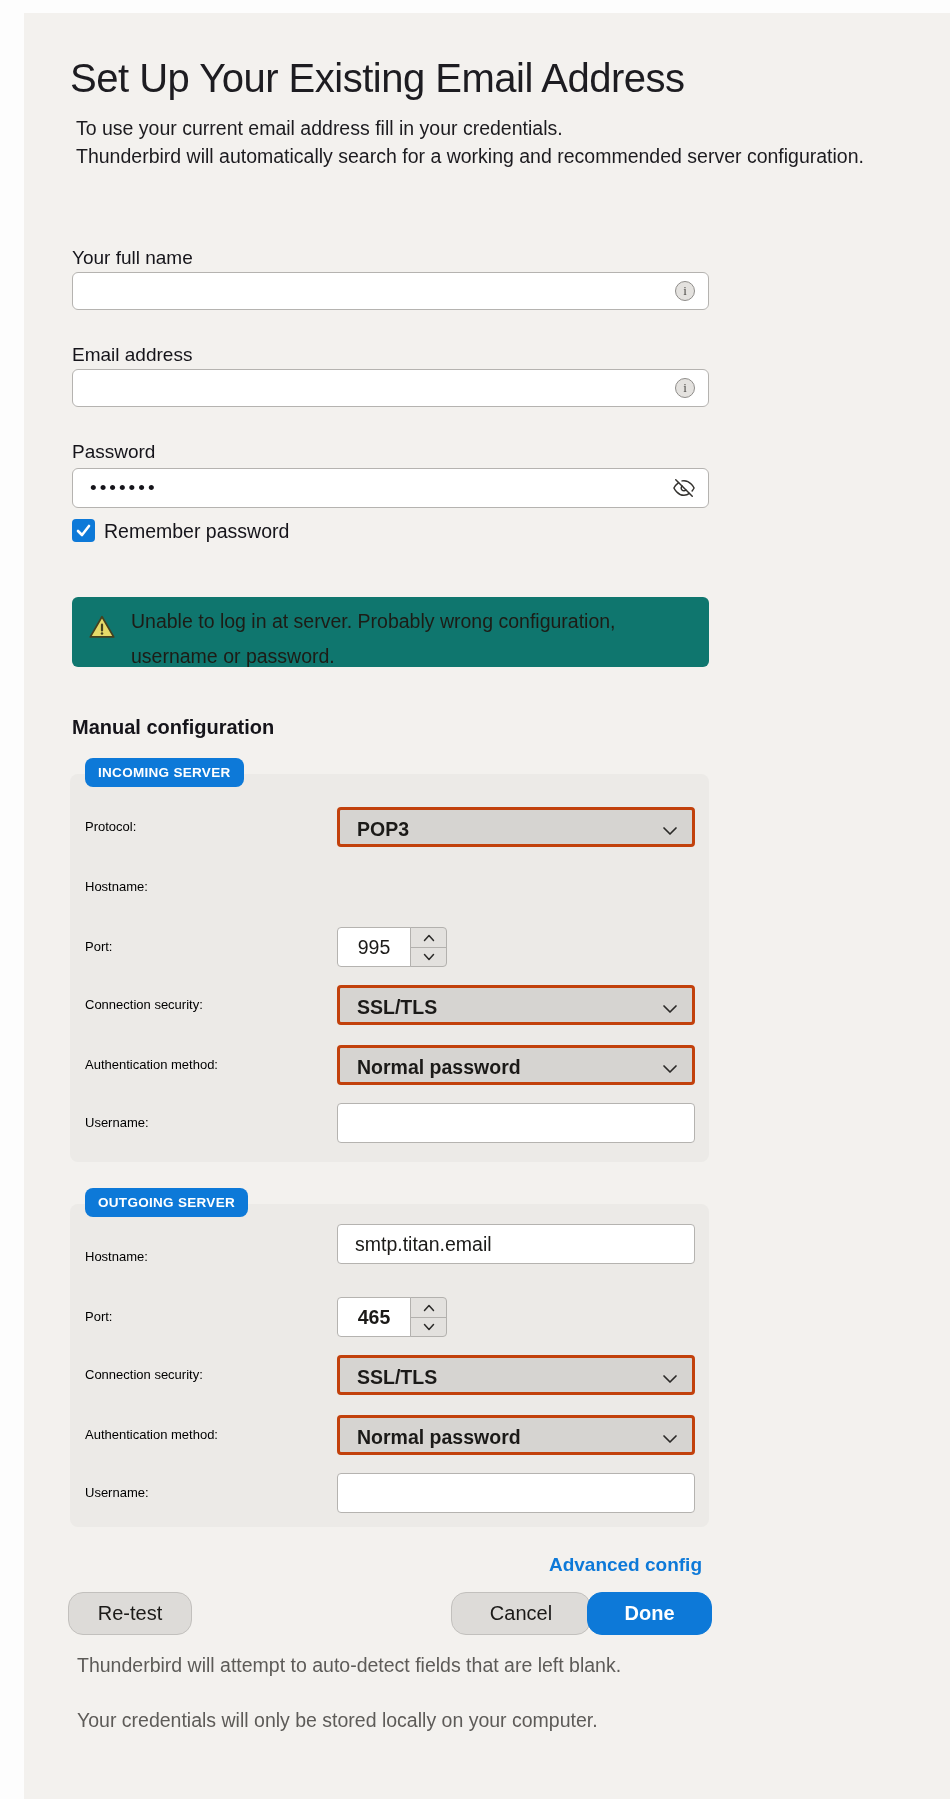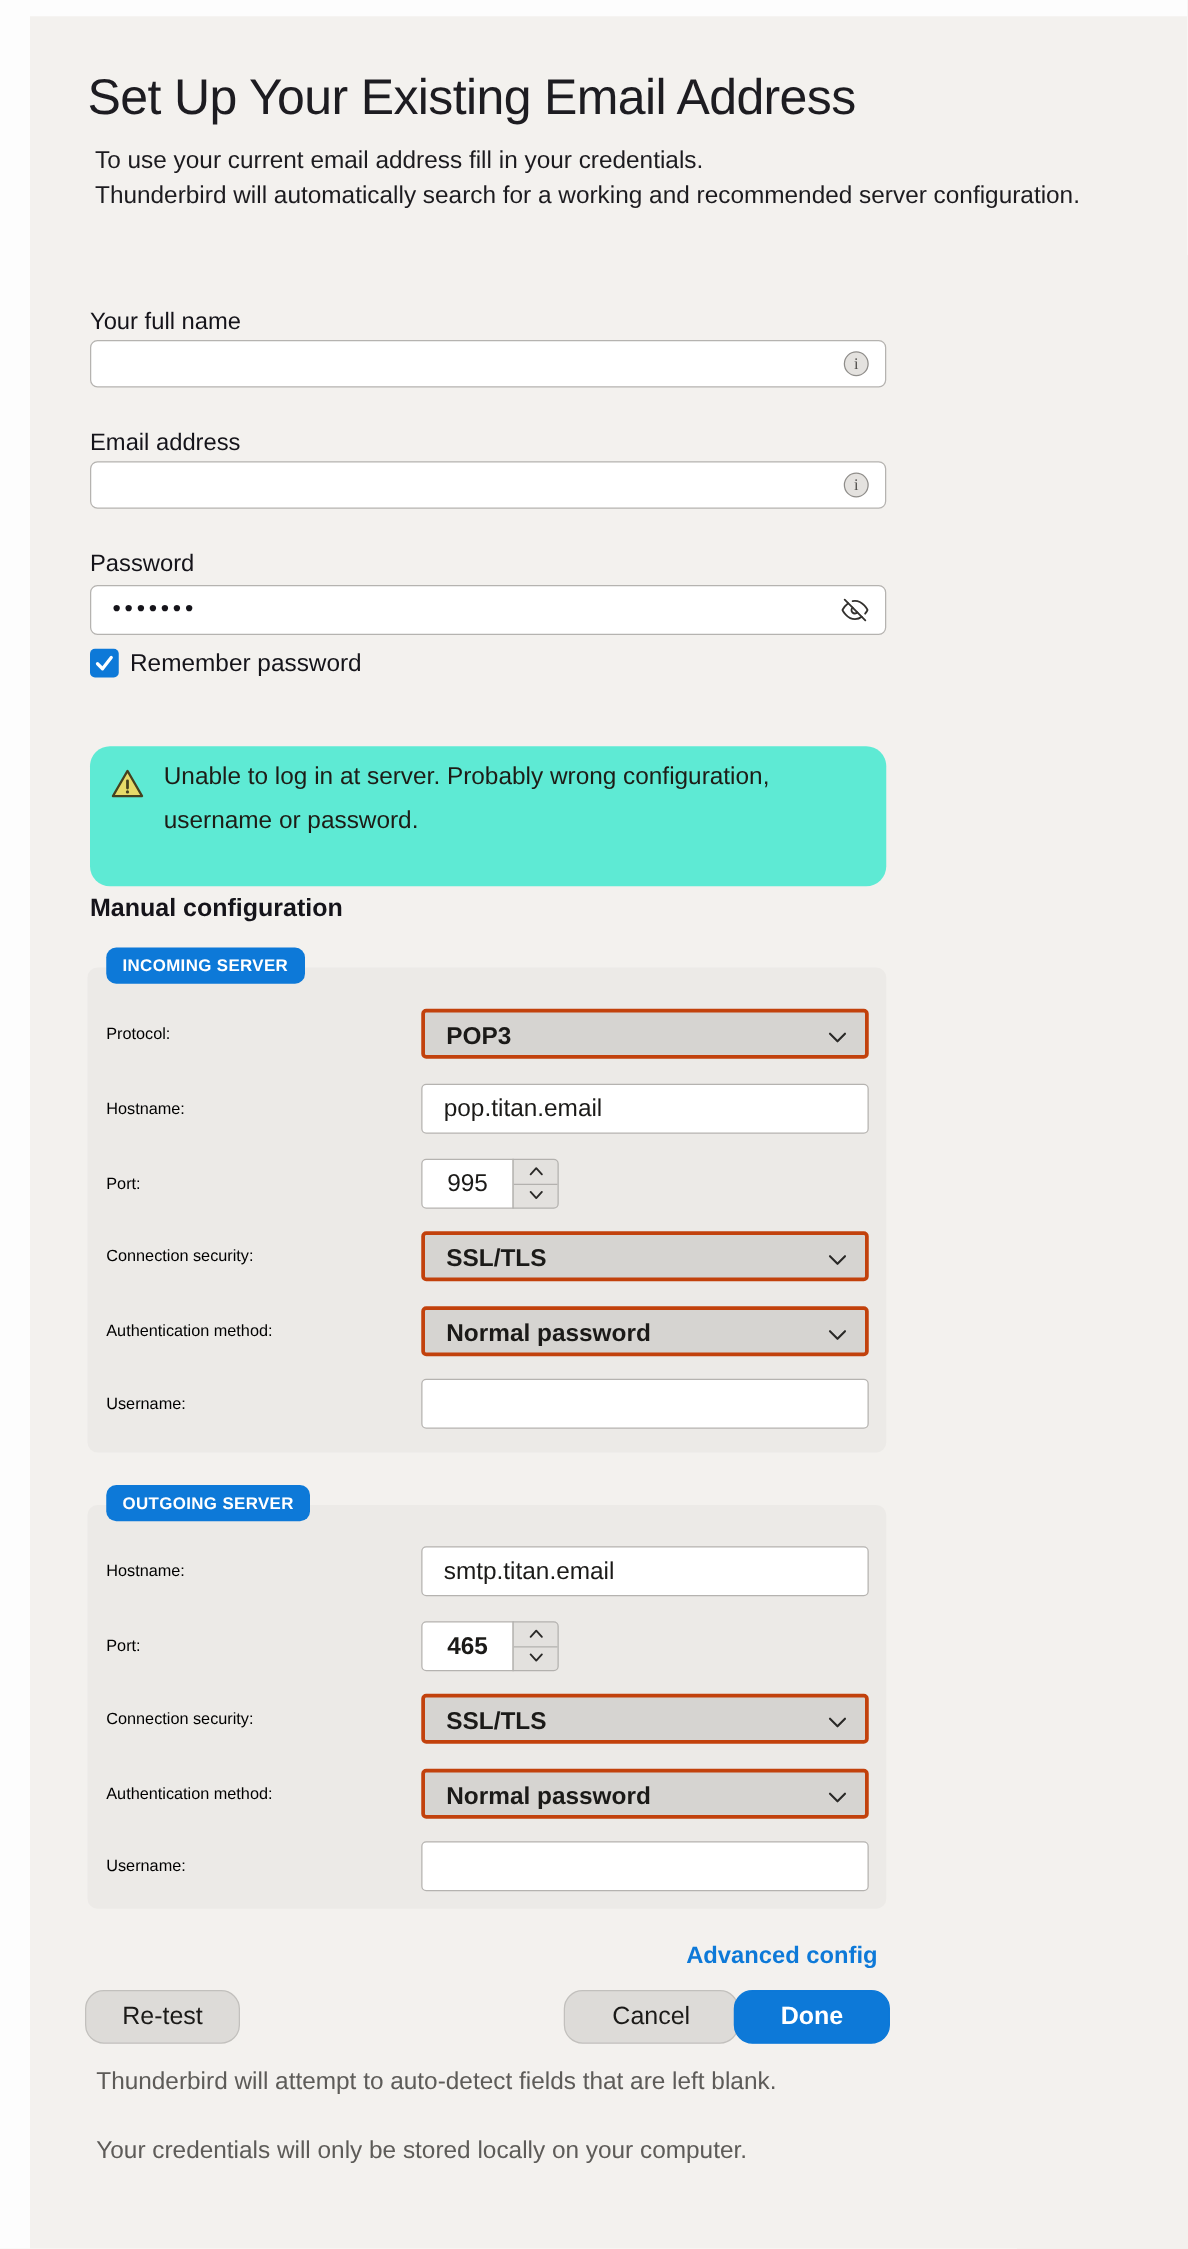--- a/index.html
+++ b/index.html
@@ -29,21 +29,21 @@
   }
   .eye-icon{position:absolute;right:13px;top:50%;margin-top:-11px;width:22px;height:22px;}
 
   .checkbox{
     left:72px;top:519px;width:23px;height:23px;border-radius:4px;background:#0d79d8;
   }
   .checkbox svg{position:absolute;left:3px;top:3px;}
   .check-label{left:104px;top:520px;font-size:19.5px;line-height:23px;}
 
   
-  .banner{left:72px;top:597px;width:637px;height:112px;background:#5eead4;border-radius:16px;box-sizing:border-box;}
+  .banner{left:72px;top:597px;width:637px;height:70px;background:#0f766e;border-radius:6px;box-sizing:border-box;}
   .banner .w-icon{position:absolute;left:16px;top:16px;width:28px;height:28px;}
   .banner .b-line{position:absolute;left:59px;font-size:19.5px;color:#1d1c16;white-space:nowrap;}
 
   .section-heading{left:72px;top:716px;font-size:20px;font-weight:700;color:#15141a;}
 
   
   .panel{left:70px;width:639px;background:#eceae7;border-radius:8px;z-index:1;}
   .badge{
     left:85px;height:29px;line-height:29px;padding:0 13px;border-radius:8px;background:#0d79d8;
     color:#ffffff;font-size:13.5px;font-weight:700;letter-spacing:0.3px;z-index:2;white-space:nowrap;
@@ -141,23 +141,20 @@
   <div class="ctrl select" style="top:33px;">
     <span class="val">POP3</span>
     <span class="chev">
       <svg width="16" height="10" viewBox="0 0 16 10">
           <polyline points="2,2 8,8 14,2" fill="none" stroke="#2b2a28" stroke-width="1.7" stroke-linecap="round" stroke-linejoin="round"></polyline>
         </svg>
     </span>
   </div>
 
   <div class="prow-label" style="top:93px;">Hostname:</div>
-  <div class="ctrl pinput" style="top:93px;">
-    <span class="val">pop.titan.email</span>
-  </div>
 
   <div class="prow-label" style="top:153px;">Port:</div>
   <div class="num-box" style="top:153px;">995</div>
   <div class="spinner" style="top:153px;">
     <span class="spin-btn" style="top:0;">
       <svg width="12" height="8" viewBox="0 0 12 8">
           <polyline points="1.5,6.5 6,1.5 10.5,6.5" fill="none" stroke="#2b2a28" stroke-width="1.5" stroke-linecap="round" stroke-linejoin="round"></polyline>
         </svg>
     </span>
     <span class="spin-divider"></span>
@@ -191,21 +188,21 @@
   <div class="prow-label" style="top:329px;">Username:</div>
   <div class="ctrl pinput" style="top:329px;">
     <span class="val"></span>
   </div>
 </div>
 
 <div class="abs badge" style="top:1188px;">OUTGOING SERVER</div>
 <div class="abs panel" style="top:1204px;height:323px;">
 
   <div class="prow-label" style="top:33px;">Hostname:</div>
-  <div class="ctrl pinput" style="top:33px;text-align:right;">
+  <div class="ctrl pinput" style="top:20px;text-align:right;">
     <span class="val">smtp.titan.email</span>
   </div>
 
   <div class="prow-label" style="top:93px;">Port:</div>
   <div class="num-box" style="top:93px;font-weight:bold;">465</div>
   <div class="spinner" style="top:93px;">
     <span class="spin-btn" style="top:0;">
       <svg width="12" height="8" viewBox="0 0 12 8">
           <polyline points="1.5,6.5 6,1.5 10.5,6.5" fill="none" stroke="#2b2a28" stroke-width="1.5" stroke-linecap="round" stroke-linejoin="round"></polyline>
         </svg>

